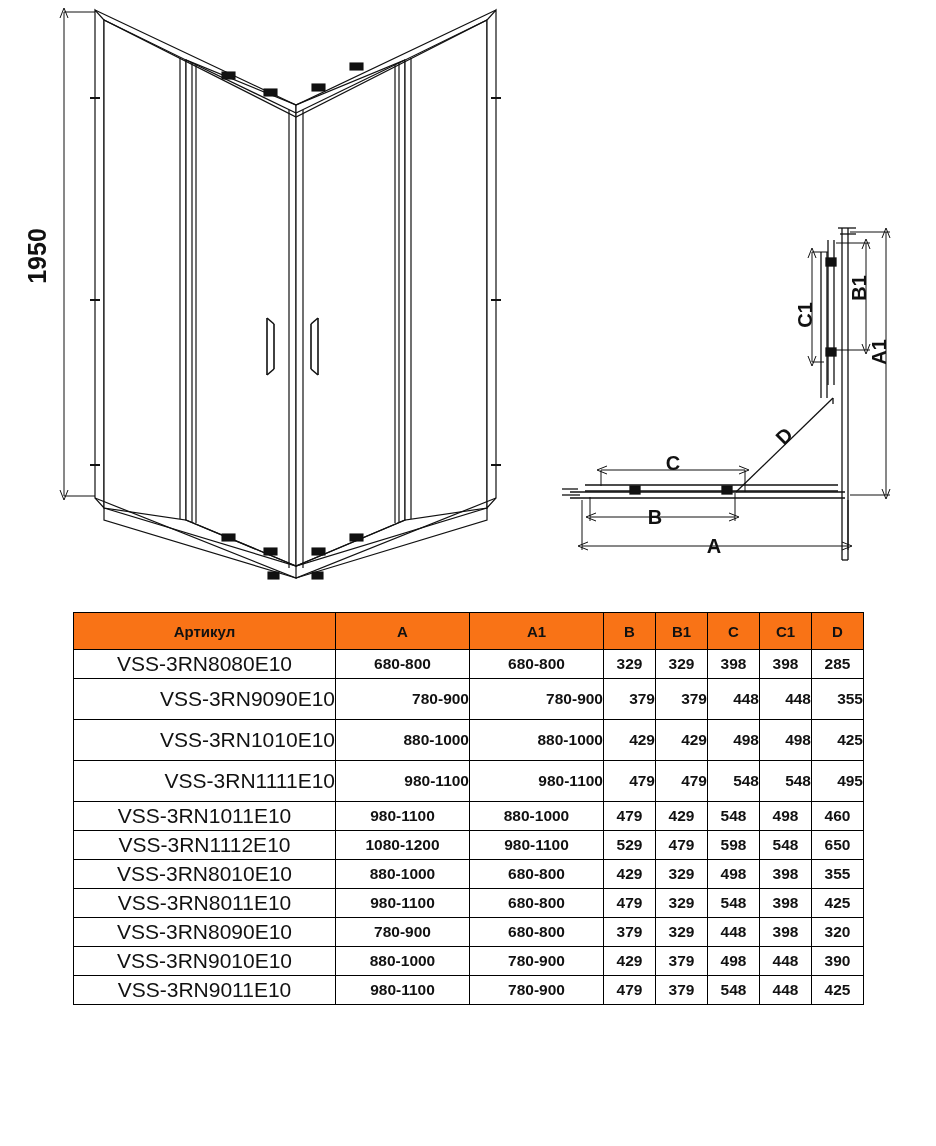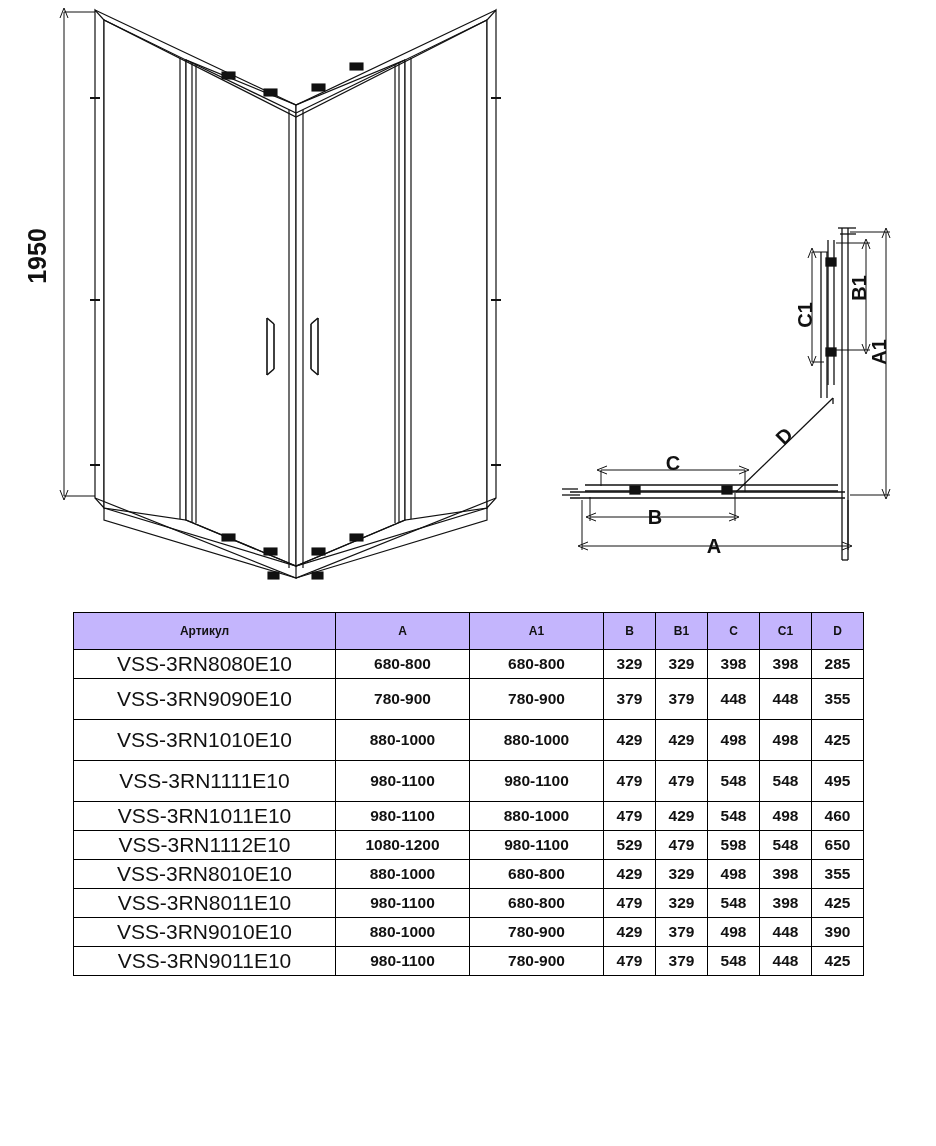--- a/index.html
+++ b/index.html
@@ -55,33 +55,34 @@
     border: 1px solid #000;
     text-align: center;
     font-size: 15.5px;
     padding: 0;
     height: 28px;
     color: #111;
     white-space: nowrap;
   }
   table.spec thead th {
     font-weight: bold;
-    font-size: 12px;
+    font-size: 15px;
     height: 36px;
-    background: #c4b5fd;
+    background: #f97316;
   }
   table.spec td.art {
     font-weight: normal;
     font-size: 21px;
   }
   table.spec td.val {
     font-weight: bold;
   }
   table.spec tr.tall td {
     height: 40px;
+    text-align: right;
   }
   
   col.c-art { width: 262px; }
   col.c-a   { width: 134px; }
   col.c-a1  { width: 134px; }
   col.c-b   { width: 52px; }
   col.c-b1  { width: 52px; }
   col.c-c   { width: 52px; }
   col.c-c1  { width: 52px; }
   col.c-d   { width: 52px; }
@@ -361,20 +362,30 @@
             <td class="art">VSS-3RN8011E10</td>
             <td class="val">980-1100</td>
             <td class="val">680-800</td>
             <td class="val">479</td>
             <td class="val">329</td>
             <td class="val">548</td>
             <td class="val">398</td>
             <td class="val">425</td>
           </tr>
           <tr>
+            <td class="art">VSS-3RN8090E10</td>
+            <td class="val">780-900</td>
+            <td class="val">680-800</td>
+            <td class="val">379</td>
+            <td class="val">329</td>
+            <td class="val">448</td>
+            <td class="val">398</td>
+            <td class="val">320</td>
+          </tr>
+          <tr>
             <td class="art">VSS-3RN9010E10</td>
             <td class="val">880-1000</td>
             <td class="val">780-900</td>
             <td class="val">429</td>
             <td class="val">379</td>
             <td class="val">498</td>
             <td class="val">448</td>
             <td class="val">390</td>
           </tr>
           <tr>

